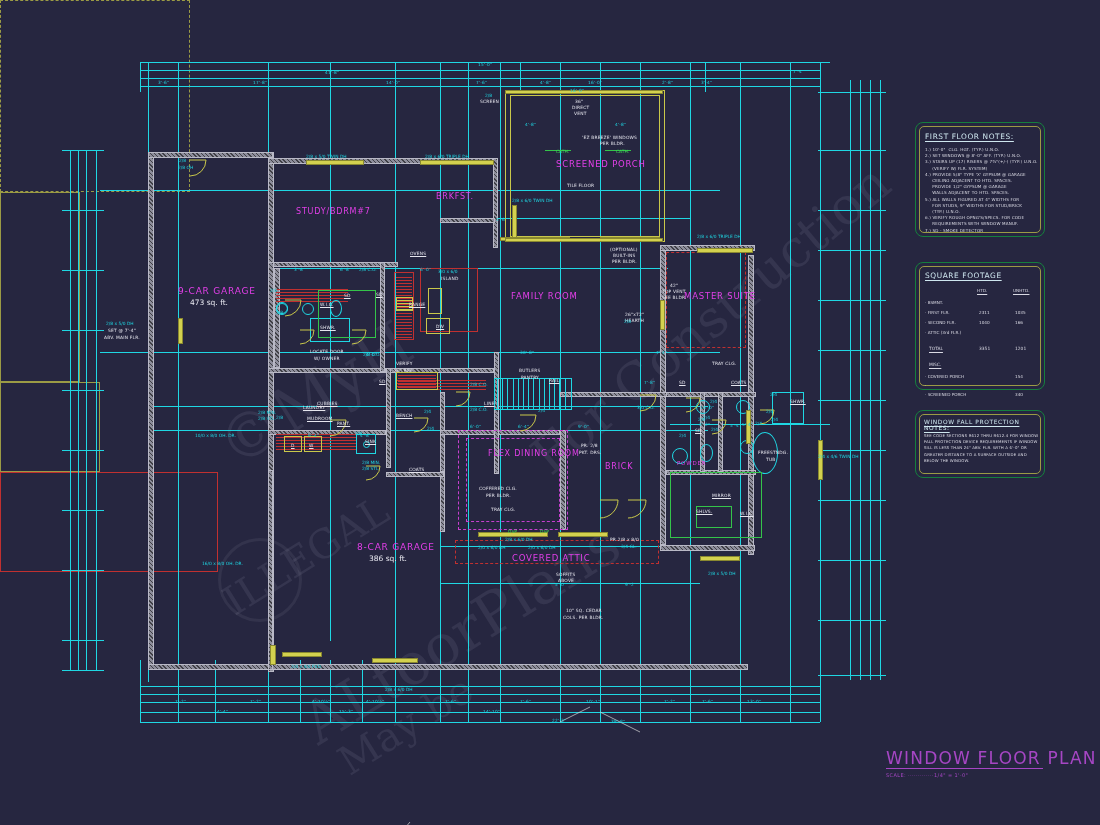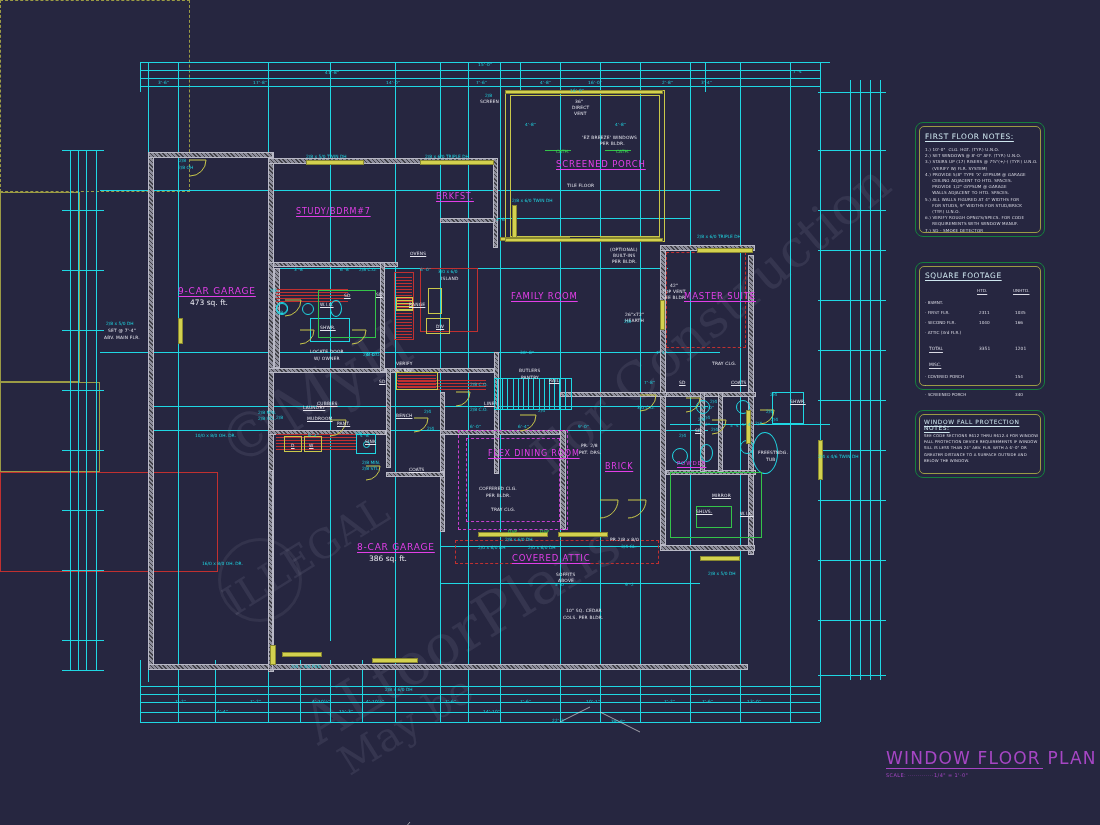--- a/index.html
+++ b/index.html
@@ -15,21 +15,21 @@
 
   
   .wall{position:absolute;background:#8e8e9c;
         background-image:repeating-linear-gradient(45deg,
           rgba(0,0,0,.55) 0 1px, rgba(255,255,255,0) 1px 3px);
         border:1px solid #b9b9c6;box-sizing:border-box;}
 
   
   .t{position:absolute;white-space:nowrap;line-height:1;
      font-family:"DejaVu Sans",sans-serif;}
-  .room{color:#e23fe8;letter-spacing:.8px;text-decoration:underline;
+  .room{color:#e23fe8;letter-spacing:.8px;
         text-underline-offset:2px;}
   .roomsq{color:#e8e8f0;}
   .dim{color:#1fd7e3;font-size:4.3px;letter-spacing:.2px;}
   .note{color:#e6e6ee;font-size:4.4px;letter-spacing:.2px;}
   .grn{color:#3ddc58;font-size:4.4px;}
   .cyl{color:#1fd7e3;font-size:4.4px;}
 
   
   .lbox{position:absolute;border:1px solid #15803d;border-radius:8px;
         box-sizing:border-box;background:transparent;}

